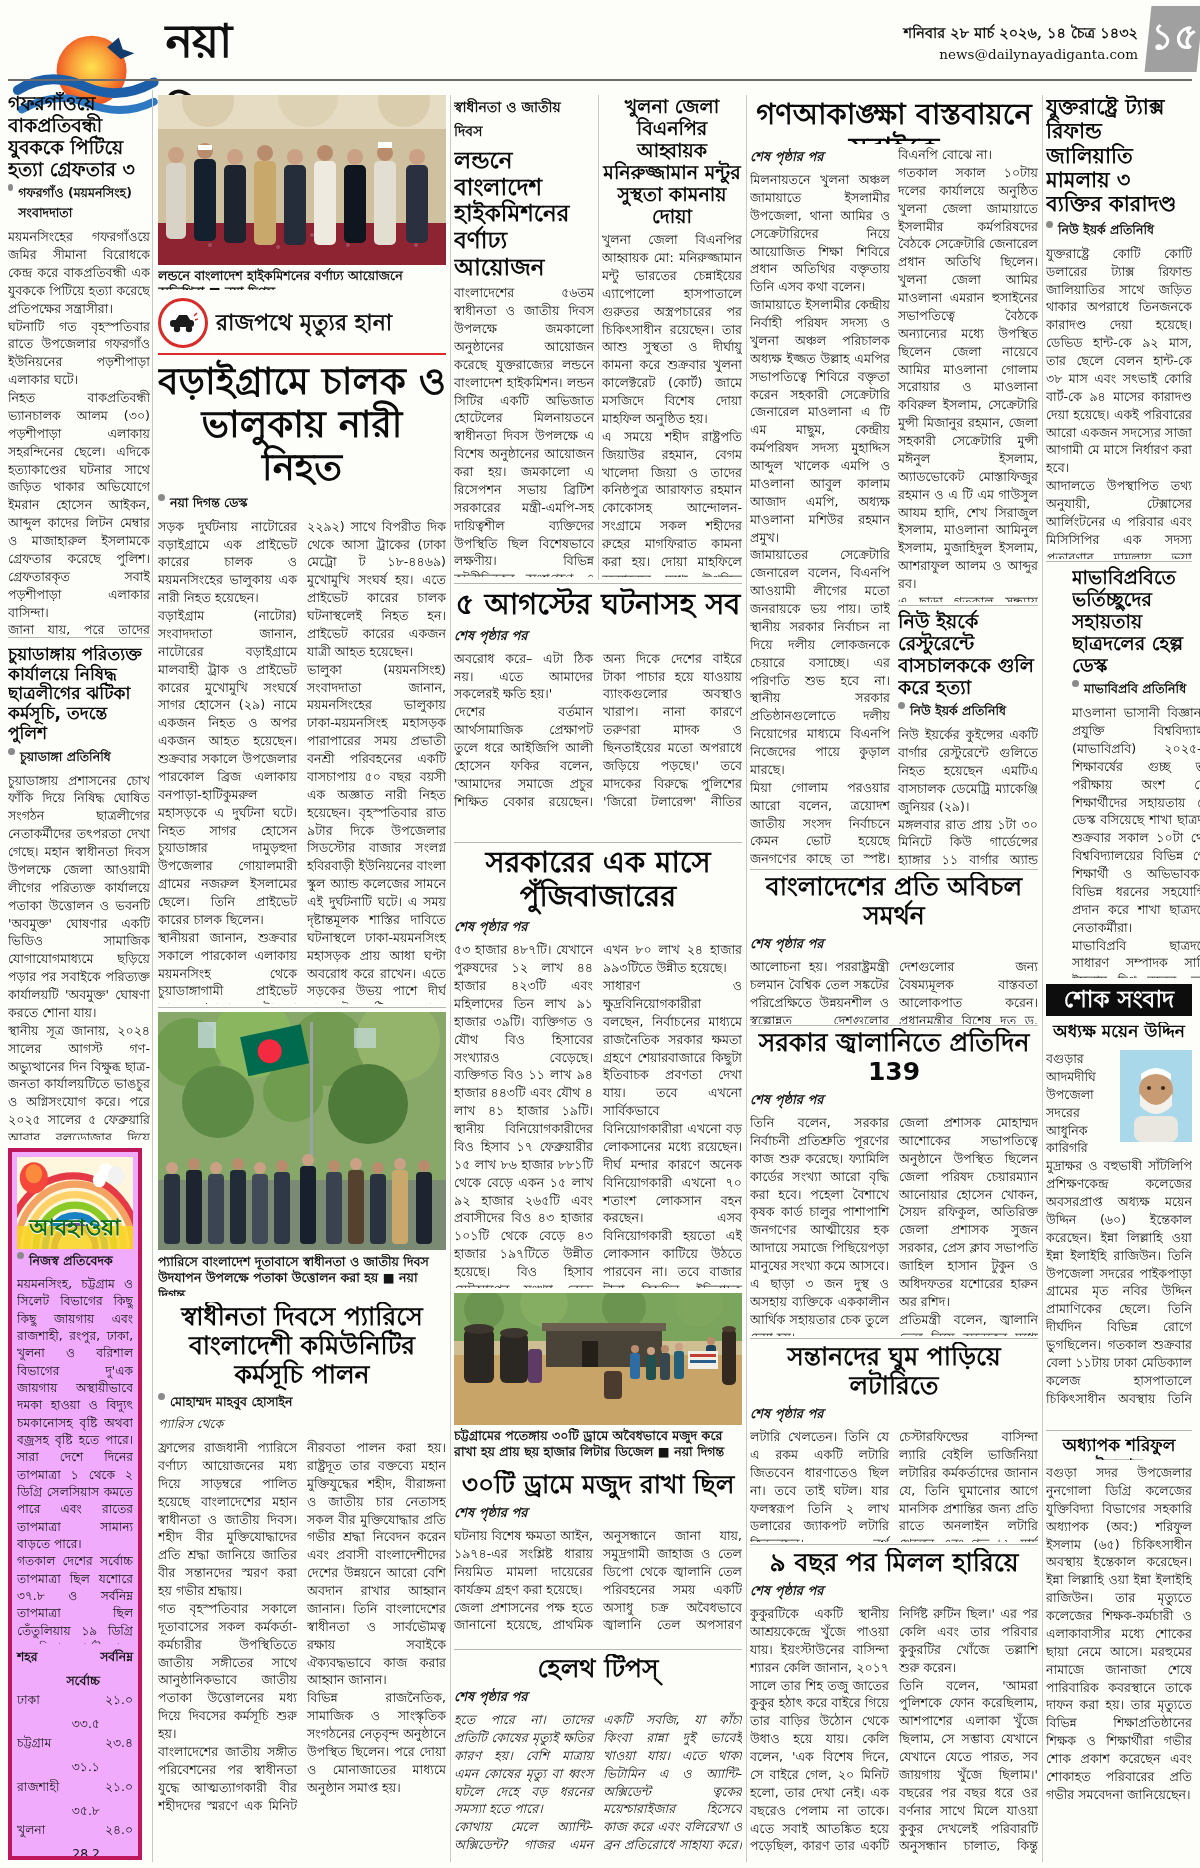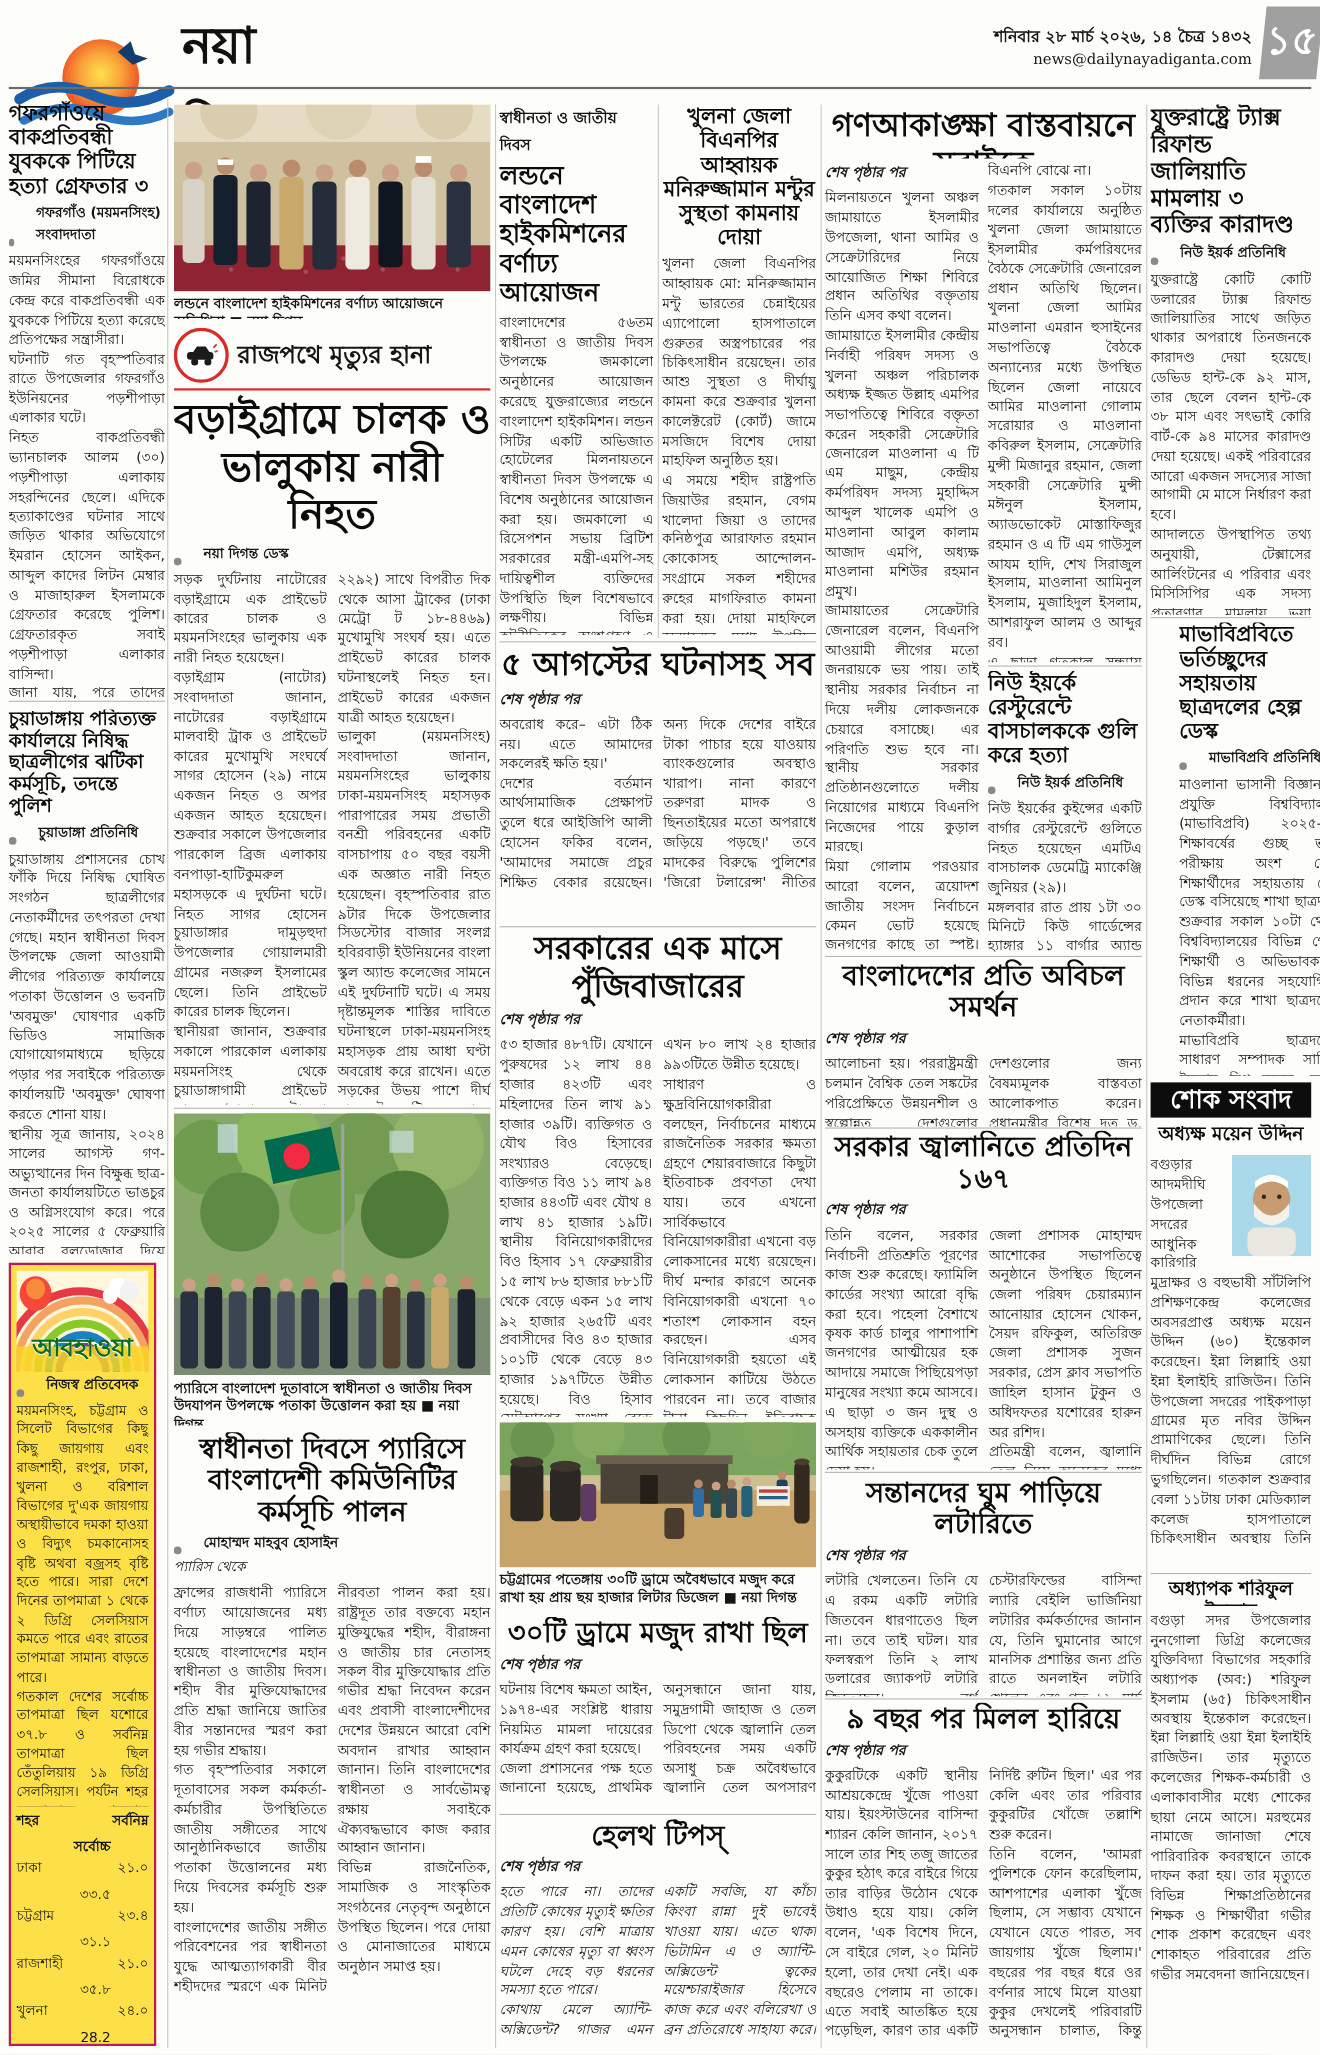--- a/index.html
+++ b/index.html
@@ -4,21 +4,21 @@
 <style>
   html,body{margin:0;padding:0;background:#e8e8e4;}
   .page{position:relative;width:1200px;height:1868px;margin:0 auto;background:#fdfdfa;
         font-family:"DejaVu Sans","Liberation Sans",sans-serif;color:#151515;overflow:hidden;}
   .blk{position:absolute;overflow:hidden;}
   .hl{font-weight:700;line-height:1.16;text-align:center;color:#0c0c0c;margin:0 0 4px 0;}
   .hl.left{text-align:left;}
   .h38{font-size:37px;} .h30{font-size:29px;} .h26{font-size:25px;} .h24{font-size:23px;}
   .h22{font-size:21px;} .h20{font-size:19px;} .h18{font-size:17px;}
   .kicker{font-weight:700;font-style:italic;font-size:13px;margin:1px 0 3px 0;}
-  .byline{font-weight:700;font-size:12.5px;margin:2px 0 4px 0;display:flex;align-items:flex-end;gap:20px;}
+  .byline{font-weight:700;font-size:12.5px;margin:2px 0 4px 0;display:flex;align-items:flex-start;gap:5px;}
   .dot{width:7px;height:7px;border-radius:50%;background:#8a8a8a;flex:0 0 aupx;display:inline-block;}
   .loc{font-style:italic;font-weight:400;font-size:12.5px;margin:-2px 0 4px 0;}
   .body{font-size:12.6px;line-height:1.42;text-align:justify;white-space:pre-line;}
   .cols2{column-count:2;column-gap:10px;}
   .caption{font-weight:700;font-size:12.6px;line-height:1.3;text-align:left;}
   .vrule{position:absolute;width:1px;background:#c9c9c4;}
   .hrule{position:absolute;height:1px;background:#b5b5b0;}
   
   .masthead{position:absolute;left:0;top:0;width:1200px;height:78px;}
   .logo{position:absolute;left:10px;top:6px;display:flex;align-items:center;gap:4px;}
@@ -29,21 +29,21 @@
   .email-line{font-size:13.5px;font-family:"DejaVu Serif","Liberation Serif",serif;}
   .pagenum{position:absolute;right:0;top:6px;width:52px;height:66px;background:#a0a0a0;
            transform:skewX(-6deg);display:flex;align-items:center;justify-content:center;
            color:#fff;font-size:36px;font-weight:800;font-family:"DejaVu Serif",serif;}
   .mast-rule{position:absolute;left:8px;top:79px;width:1184px;height:2px;background:#6b6b6b;}
   
   .kicker-row{display:flex;align-items:center;gap:8px;border-bottom:2px solid #d92b27;padding-bottom:5px;margin-bottom:6px;}
   .crash-badge{width:44px;height:44px;border-radius:50%;border:3px solid #d92b27;display:flex;align-items:center;justify-content:center;flex:0 0 44px;background:#fff;}
   .kicker-row .ktext{font-size:22px;font-weight:700;}
   
-  .weather{border:2px solid #be185d;background:#fde047;padding:5px;box-sizing:border-box;}
+  .weather{border:4px solid #be185d;background:#f0abfc;padding:5px;box-sizing:border-box;}
   .wbanner{position:relative;height:92px;margin-bottom:3px;}
   .wtitle{position:absolute;left:0;right:0;bottom:2px;text-align:center;font-size:22px;font-weight:800;color:#0a6b1e;text-shadow:0 1px 0 #fff;}
   .weather .body{font-size:12.2px;}
   .wtable{margin-top:3px;font-size:12.4px;}
   .wrow{display:flex;line-height:1.55;}
   .wrow span:nth-child(1){flex:1.5;} .wrow span:nth-child(2){flex:1;text-align:right;margin-top:24px;} .wrow span:nth-child(3){flex:1;text-align:right;}
   .whead{font-weight:700;}
   
   .shok-box{background:#0d0d0d;color:#fff;display:flex;align-items:center;justify-content:center;font-size:23px;font-weight:700;}
   .obit-photo{float:right;width:72px;height:92px;margin:0 0 4px 6px;}
@@ -413,21 +413,21 @@
 পুলিশ জানায়, নিহতের কোনো অপরাধমূলক রেকর্ড ছিল না এবং তিনি ঘটনাস্থলে কেবল একজন নিরীহ গ্রাহক ছিলেন। এখনো পর্যন্ত কাউকে গ্রেফতার করা যায়নি। সন্দেহভাজনদের শনাক্তে সিসিটিভি ফুটেজ প্রকাশ করেছে এনওয়াইপিডি।</div>
   </section>
 
   <section class="blk" style="left:750px;top:872px;width:288px;height:152px;">
     <h2 class="hl h26">বাংলাদেশের প্রতি অবিচল সমর্থন</h2>
     <div class="kicker">শেষ পৃষ্ঠার পর</div>
     <div class="body cols2" style="height:92px;">আলোচনা হয়। পররাষ্ট্রমন্ত্রী চলমান বৈশ্বিক তেল সঙ্কটের পরিপ্রেক্ষিতে উন্নয়নশীল ও স্বল্পোন্নত দেশগুলোর সম্মুখীন চ্যালেঞ্জ এবং এসব দেশগুলোর জন্য বৈষম্যমূলক বাস্তবতা আলোকপাত করেন। প্রধানমন্ত্রীর বিশেষ দূত ড. খলিলুর রহমান মহাসচিবকে সুবিধাজনক সময়ে বাংলাদেশ সফরের আমন্ত্রণ জানান। মহাসচিব আমন্ত্রণটি সাদরে গ্রহণ করেন এবং এর জন্য কৃতজ্ঞতা প্রকাশ করেন। বৈঠক শেষে উভয়পক্ষ বৈশ্বিক চ্যালেঞ্জ মোকাবেলা এবং টেকসই উন্নয়ন এগিয়ে নিতে বাংলাদেশ ও জাতিসঙ্ঘের মধ্যে সহযোগিতা আরো জোরদার করার অঙ্গীকার পুনর্ব্যক্ত করেন।</div>
   </section>
 
   <section class="blk" style="left:750px;top:1028px;width:288px;height:308px;">
-    <h2 class="hl h26">সরকার জ্বালানিতে প্রতিদিন ১৬৭</h2>
+    <h2 class="hl h26">সরকার জ্বালানিতে প্রতিদিন 139</h2>
     <div class="kicker">শেষ পৃষ্ঠার পর</div>
     <div class="body cols2" style="height:246px;">তিনি বলেন, সরকার নির্বাচনী প্রতিশ্রুতি পূরণের কাজ শুরু করেছে। ফ্যামিলি কার্ডের সংখ্যা আরো বৃদ্ধি করা হবে। পহেলা বৈশাখে কৃষক কার্ড চালুর পাশাপাশি জনগণের আত্মীয়ের হক আদায়ে সমাজে পিছিয়েপড়া মানুষের সংখ্যা কমে আসবে। এ ছাড়া ৩ জন দুস্থ ও অসহায় ব্যক্তিকে এককালীন আর্থিক সহায়তার চেক তুলে দেয়া হয়।
 জেলা প্রশাসক মোহাম্মদ আশোকের সভাপতিত্বে অনুষ্ঠানে উপস্থিত ছিলেন জেলা পরিষদ চেয়ারম্যান আনোয়ার হোসেন খোকন, সৈয়দ রফিকুল, অতিরিক্ত জেলা প্রশাসক সুজন সরকার, প্রেস ক্লাব সভাপতি জাহিল হাসান টুকুন ও অধিদফতর যশোরের হারুন অর রশিদ।
 প্রতিমন্ত্রী বলেন, জ্বালানি তেল নিয়ে অনেকের মধ্যে উদ্বেগ-উৎকণ্ঠা বিরাজ করছে। এখন পর্যন্ত পৃথিবীর ৮০টি দেশ জ্বালানির মূল্যবৃদ্ধি করলেও বাংলাদেশ সরকার জ্বালানির দাম বৃদ্ধির পরিকল্পনা করেনি। সরবরাহ ব্যবস্থা স্বাভাবিক রাখতে সরকার সব ধরনের চেষ্টা করে যাচ্ছে। বর্তমানে চাহিদা অস্বাভাবিকভাবে বৃদ্ধি পেয়েছে। গড়ে প্রতিদিন ডিজেলের চাহিদা ছিল ১২ হাজার টন। পেট্রোল ও অকটেনের চাহিদা ছিল এক হাজার ২০০ থেকে এক হাজার ৪০০ মেট্রিক টন। ঈদের আগে গড়ে প্রতিদিন ২৪ হাজার থেকে ২৫ হাজার মেট্রিক টন ডিজেল সরবরাহ করা হয়।</div>
   </section>
 
   <section class="blk" style="left:750px;top:1342px;width:288px;height:200px;">
     <h2 class="hl h26">সন্তানদের ঘুম পাড়িয়ে লটারিতে</h2>
     <div class="kicker">শেষ পৃষ্ঠার পর</div>
     <div class="body cols2" style="height:140px;">লটারি খেলতেন। তিনি যে এ রকম একটি লটারি জিতবেন ধারণাতেও ছিল না। তবে তাই ঘটল। যার ফলস্বরূপ তিনি ২ লাখ ডলারের জ্যাকপট লটারি জিতেছেন। নর্থ চেস্টারফিল্ডের বাসিন্দা ল্যারি বেইলি ভার্জিনিয়া লটারির কর্মকর্তাদের জানান যে, তিনি ঘুমানোর আগে মানসিক প্রশান্তির জন্য প্রতি রাতে অনলাইন লটারি খেলেন এবং গত ১৮ মার্চ তিনি তার সন্তানদের ঘুম পাড়িয়ে দেয়ার পর 'বাকস প্লে' গেমটি বেছে নেন।

